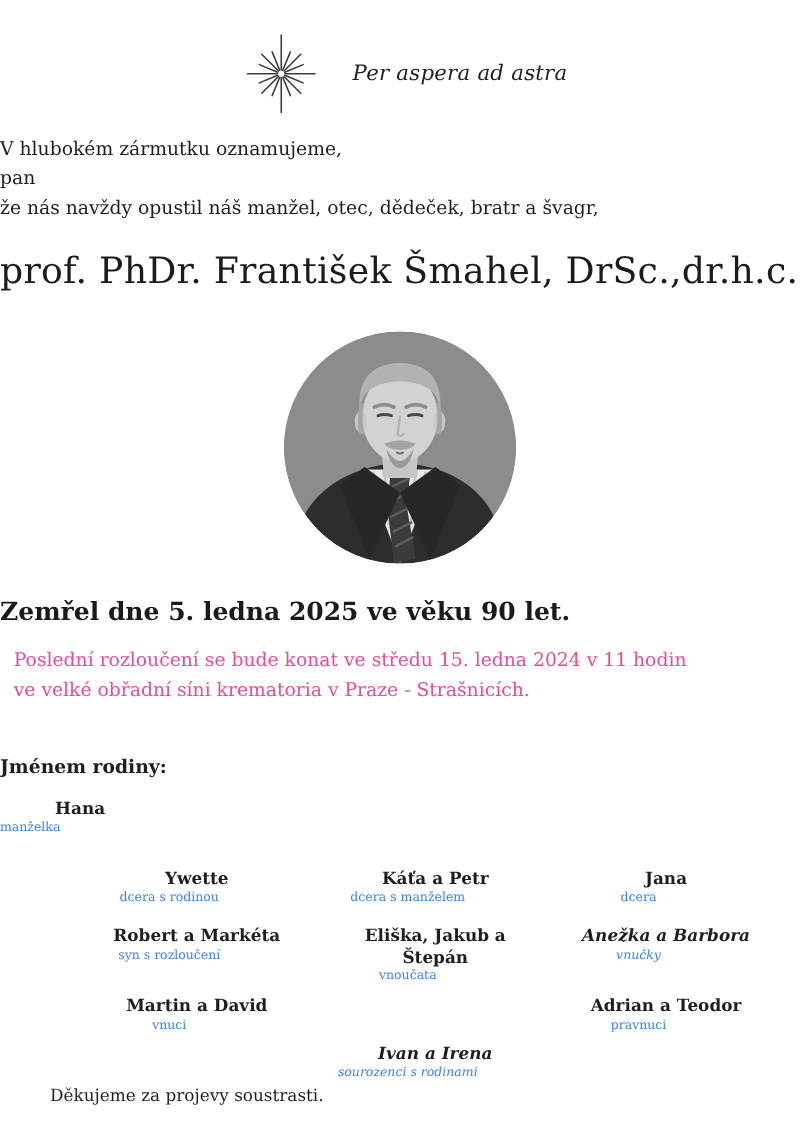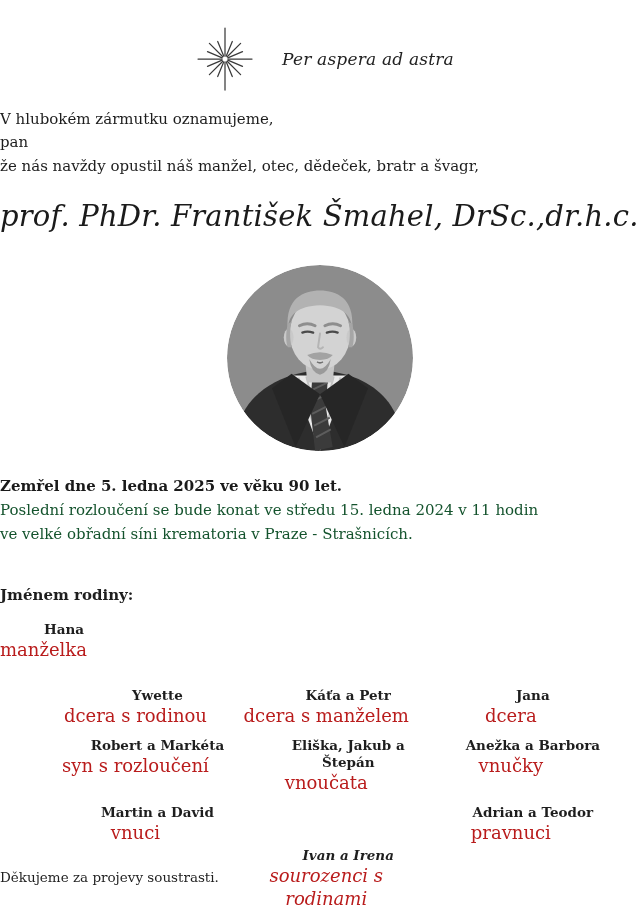--- a/index.html
+++ b/index.html
@@ -58,67 +58,69 @@
     width:186px;
     height:186px;
     border-radius:50%;
     overflow:hidden;
     display:block;
   }
 
   
   .death-notice{
     margin-top:26px;
-    font-size:15px;
+    font-size:20px;
     font-weight:bold;
     color:#1a1a1a;
   }
   .ceremony{
-    margin-top:3px;
+    margin-top:15px;
     font-size:15px;
     line-height:1.6;
-    color:#14532d;
+    color:#ec4899;
+    padding-left:11px;
   }
 
   
   .family-heading{
     margin-top:40px;
     font-size:15px;
     font-weight:bold;
   }
   .family-primary{margin-top:17px;}
   .fam-name{font-size:13.5px;font-weight:bold;line-height:1.25;margin-left:44px;}
-  .fam-rel{font-size:18px;line-height:1.3;color:#b91c1c;}
+  .fam-rel{font-size:10px;line-height:1.3;color:#3b82f6;}
 
   .family-grid{
     margin:26px auto 0 auto;
     width:560px;
     display:grid;
     grid-template-columns:1fr 1fr;
     grid-auto-rows:minmax(36px,auto);
     row-gap:10px;
     text-align:center;
   }
   .cell-r1c1{grid-row:1;grid-column:1;}
   .cell-r1c2{grid-row:1;grid-column:2;}
   .cell-r1c3{grid-row:1;grid-column:3;}
   .cell-r2c1{grid-row:2;grid-column:1;}
   .cell-r2c2{grid-row:2;grid-column:2;}
-  .cell-r2c3{grid-row:2;grid-column:3;}
+  .cell-r2c3{grid-row:2;grid-column:3;font-style:italic;}
   .cell-r3c1{grid-row:3;grid-column:1;}
   .cell-r3c3{grid-row:3;grid-column:3;}
   .cell-r4c2{grid-row:4;grid-column:2;margin-top:-8px;font-style:italic;}
 
   
   .footer{
     position:absolute;
     left:0;right:0;
     bottom:22px;
     font-size:13.5px;
     color:#1f1f1f;
+    padding-left:40px;
   }
 </style>
 </head>
 <body>
 
 <div class="page">
 
   <div class="header">
     <span class="star-wrap">
       <svg width="78" height="66" viewBox="-39 -33 78 66" aria-hidden="true">
@@ -148,21 +150,21 @@
     </span>
     <span class="motto">Per aspera ad astra</span>
   </div>
 
   <div class="intro center">
     <div>V hlubokém zármutku oznamujeme,</div>
     <div>pan</div>
     <div>že nás navždy opustil náš manžel, otec, dědeček, bratr a švagr,</div>
   </div>
 
-  <h1 class="deceased-name center" style="margin-bottom:0;font-style:italic;">prof. PhDr. František Šmahel, DrSc.,dr.h.c.</h1>
+  <h1 class="deceased-name center" style="margin-bottom:0;">prof. PhDr. František Šmahel, DrSc.,dr.h.c.</h1>
 
   <div class="photo-wrap">
     <span class="photo">
       <svg width="186" height="186" viewBox="0 0 190 190" aria-hidden="true">
         <defs>
           <clipPath id="pc">
               <circle cx="95" cy="95" r="95"></circle>
             </clipPath>
         </defs>
         <g clip-path="url(#pc)">

